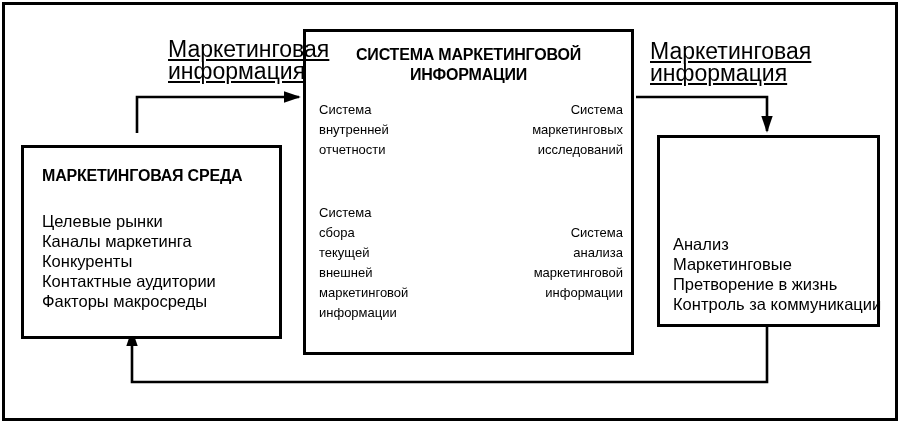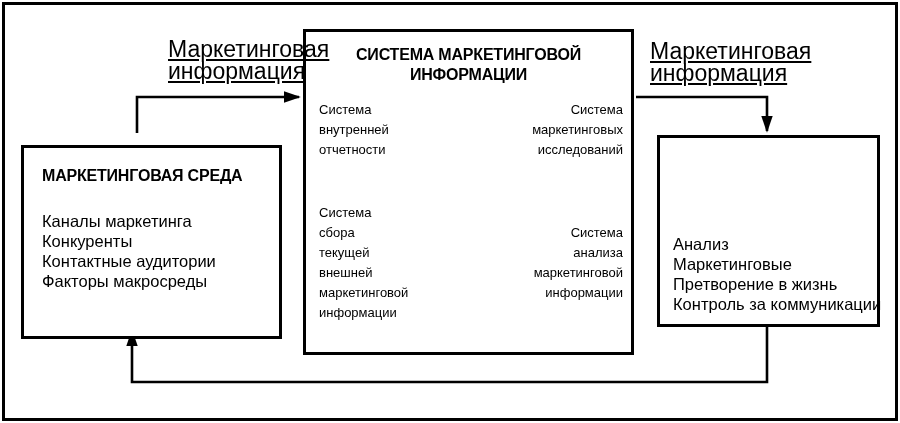--- a/index.html
+++ b/index.html
@@ -53,20 +53,21 @@
     <line class="ln innln" x1="413" y1="252" x2="497" y2="252" marker-start="url(#ah)" marker-end="url(#ah)"></line>
     <line class="ln innln" x1="353" y1="167" x2="353" y2="203" marker-start="url(#ah)" marker-end="url(#ah)"></line>
     <line class="ln innln" x1="597" y1="173" x2="597" y2="212" marker-start="url(#ah)" marker-end="url(#ah)"></line>
     <line class="ln innln" x1="421" y1="176" x2="493" y2="215" marker-start="url(#ah)" marker-end="url(#ah)"></line>
     <line class="ln innln" x1="493" y1="179" x2="421" y2="218" marker-start="url(#ah)" marker-end="url(#ah)"></line>
   </svg>
 
   <div class="box env-box">
     <div class="box-title">МАРКЕТИНГОВАЯ СРЕДА</div>
     <div class="box-items">
+      <div class="item">Целевые рынки</div>
       <div class="item">Каналы маркетинга</div>
       <div class="item">Конкуренты</div>
       <div class="item">Контактные аудитории</div>
       <div class="item">Факторы макросреды</div>
     </div>
   </div>
 
   <div class="box mis-box">
     <div class="mis-title">СИСТЕМА МАРКЕТИНГОВОЙ
 ИНФОРМАЦИИ</div>

